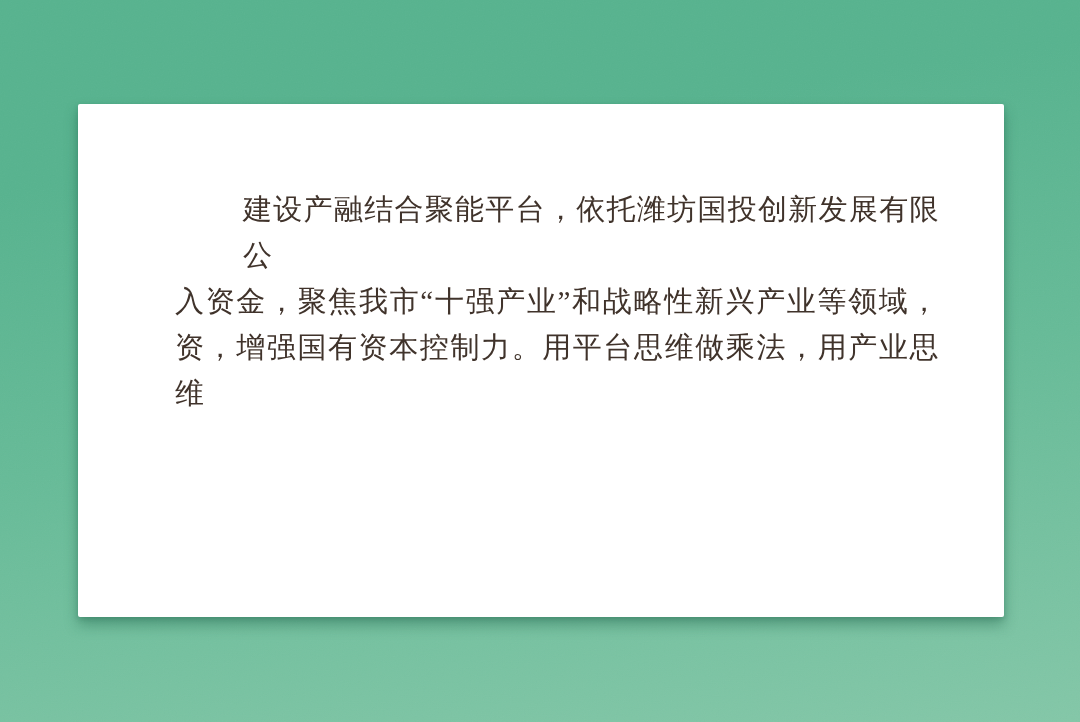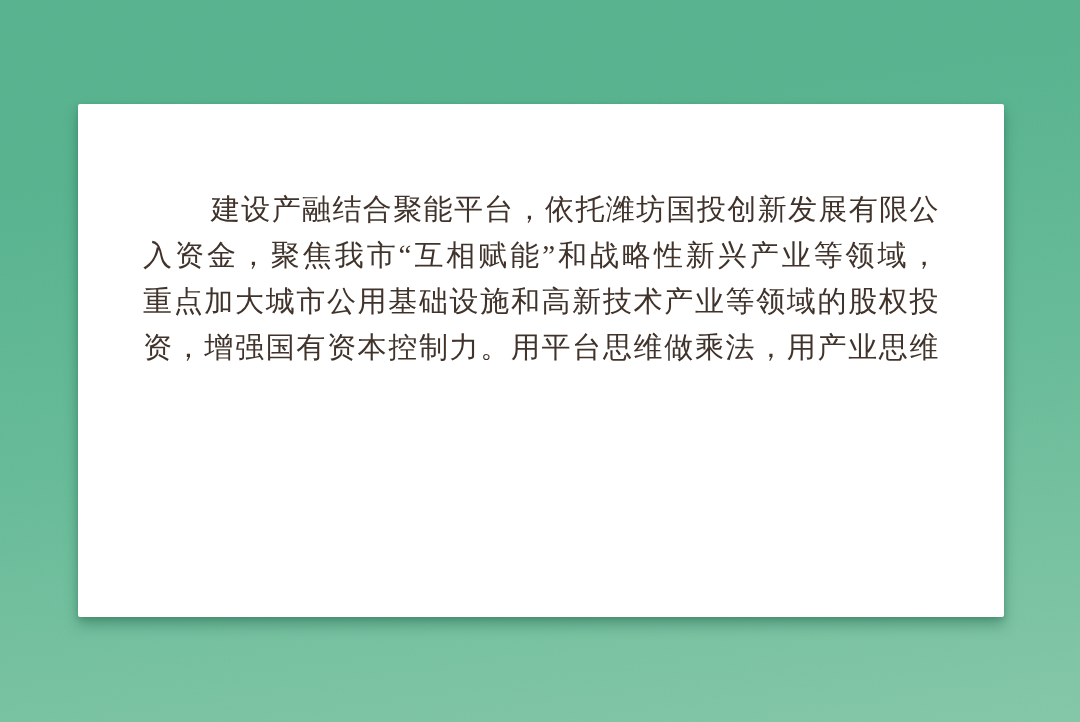--- a/index.html
+++ b/index.html
@@ -33,37 +33,37 @@
   }
   .para{
     color:var(--ink);
     font-size:29px;
     line-height:46px;
     letter-spacing:.5px;
   }
   .line{
     text-align:justify;
     text-align-last:justify;
+    margin-left:32px;
   }
   .line.first{padding-left:68px;}
   .line.last{text-align-last:left;}
 </style>
 </head>
 <body>
 
 <div class="page-bg"></div>
 
 <svg class="grain" xmlns="http://www.w3.org/2000/svg" width="1080" height="722">
   <filter id="grainF">
     <feTurbulence type="fractalNoise" baseFrequency="0.85" numOctaves="2" stitchTiles="stitch"></feTurbulence>
     <feColorMatrix type="saturate" values="0"></feColorMatrix>
   </filter>
   <rect width="100%" height="100%" filter="url(#grainF)"></rect>
 </svg>
 
 <div class="doc-card">
   <div class="para">
     <div class="line first">建设产融结合聚能平台，依托潍坊国投创新发展有限公</div>
-    <div class="line">入资金，聚焦我市“互相赋能”和战略性新兴产业等领域，</div>
-    <div class="line">重点加大城市公用基础设施和高新技术产业等领域的股权投</div>
+    <div class="line">入资金，聚焦我市“十强产业”和战略性新兴产业等领域，</div>
     <div class="line">资，增强国有资本控制力。用平台思维做乘法，用产业思维</div>
   </div>
 </div>
 
 </body></html>

